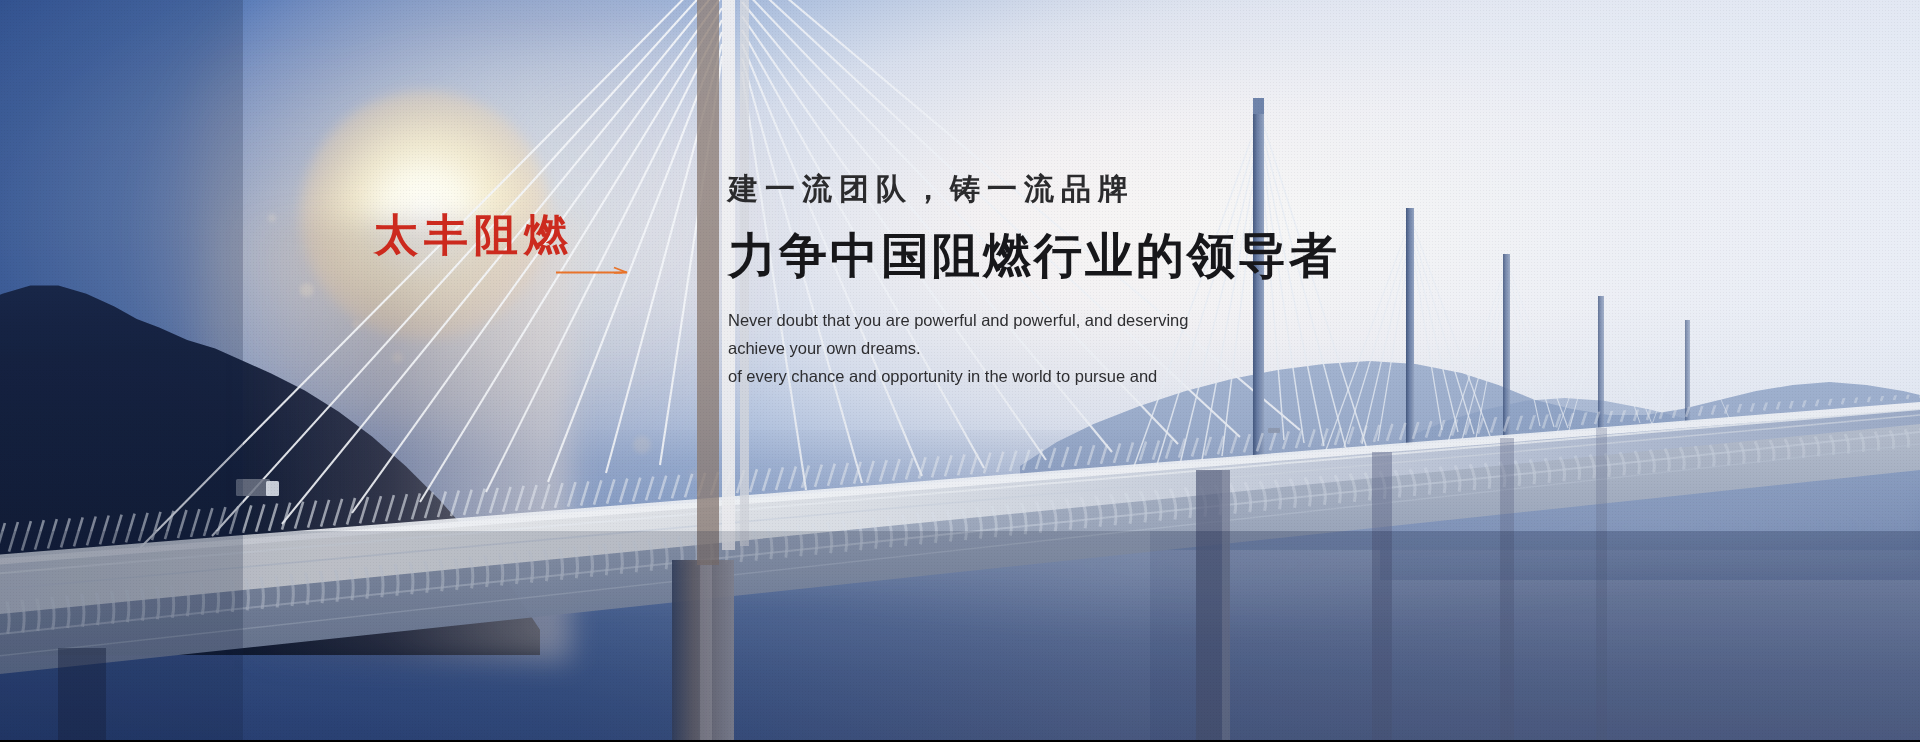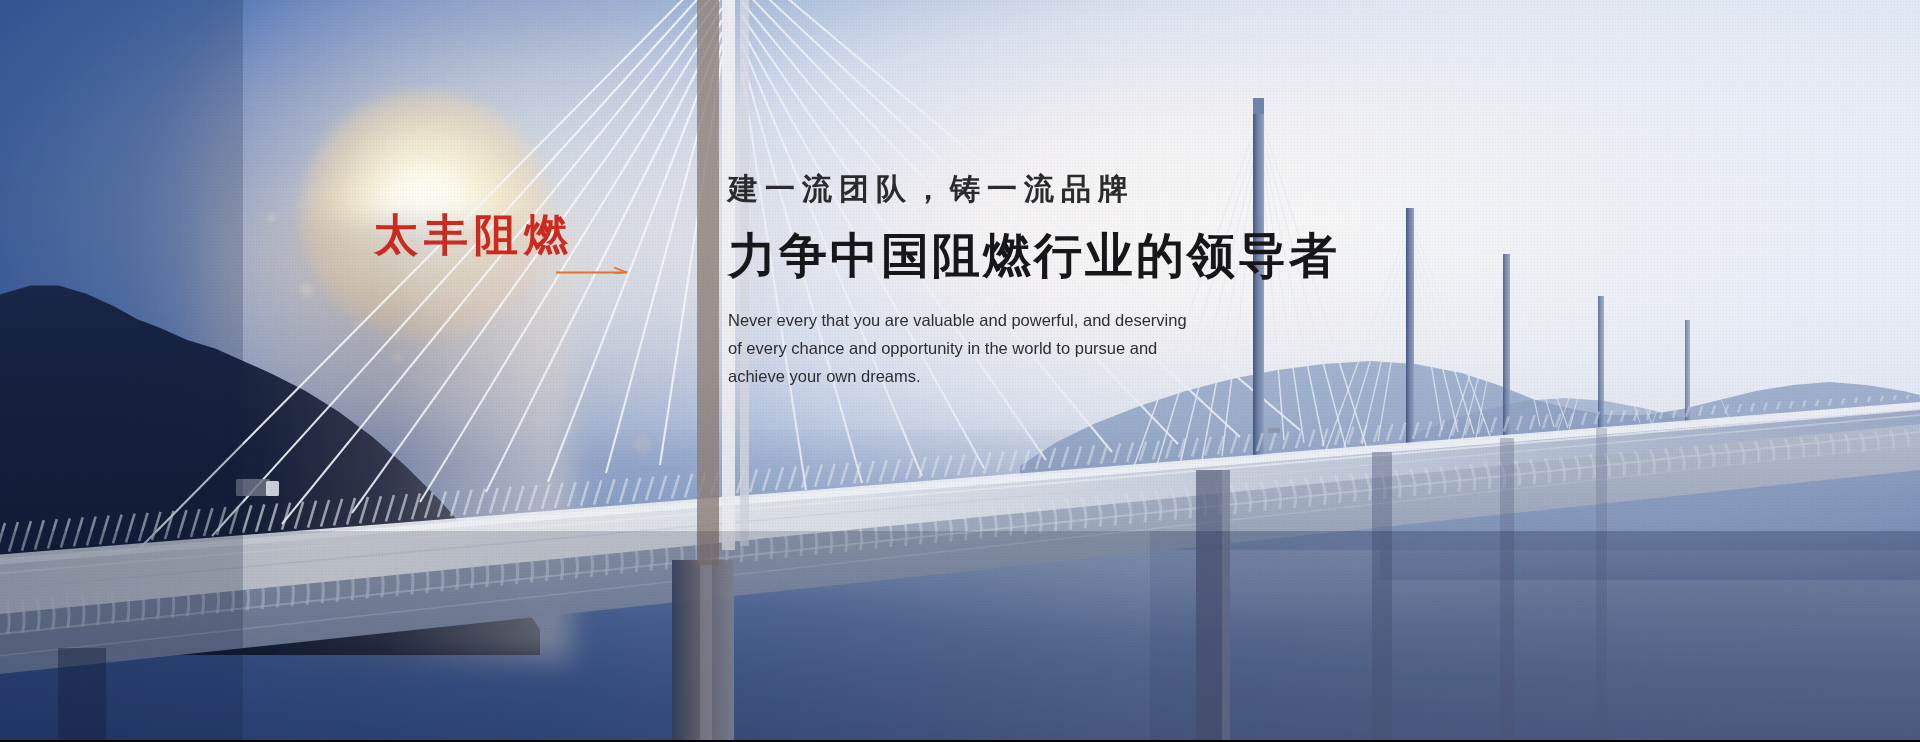--- a/index.html
+++ b/index.html
@@ -704,20 +704,20 @@
         <path d="M 58 2.5 L 71 7.5 L 58 7.9" fill="none" stroke="#e8732a" stroke-width="1.8" stroke-linejoin="miter"></path>
       </svg>
     </div>
 
     <div id="copyBlock">
       <h2 id="headlineTop">建一流团队，铸一流品牌</h2>
 
       <h1 id="headlineMain">力争中国阻燃行业的领导者</h1>
 
       <p id="paragraph">
-        <span class="pl">Never every that you are valuable and powerful, and deserving</span>
+        <span class="pl">Never doubt that you are powerful and powerful, and deserving</span>
+        <span class="pl">achieve your own dreams.</span>
         <span class="pl"> of every chance and opportunity in the world to pursue and</span>
-        <span class="pl">achieve your own dreams.</span>
       </p>
     </div>
 
   </div>
 </div>
 
 </body></html>

